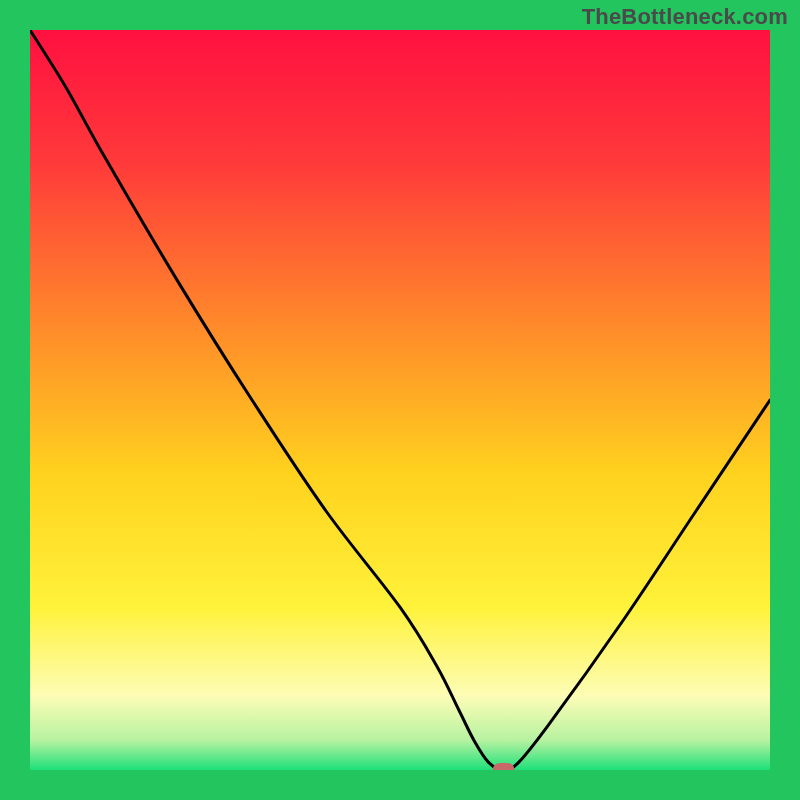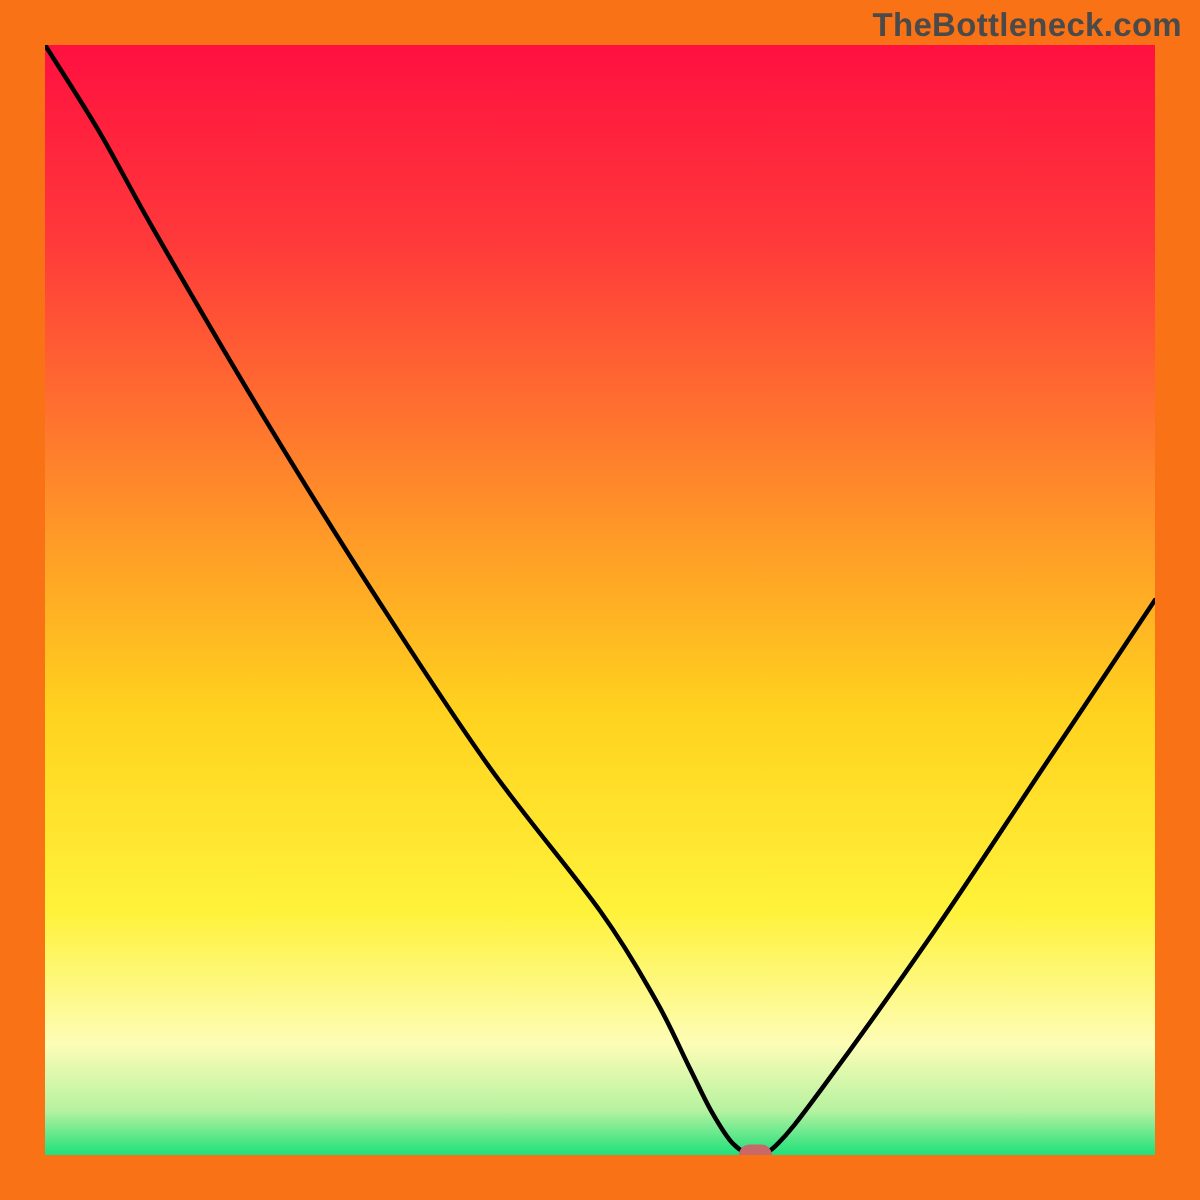--- a/index.html
+++ b/index.html
@@ -7,21 +7,21 @@
     padding: 0;
     width: 800px;
     height: 800px;
     background: #000;
     overflow: hidden;
   }
   .frame {
     position: relative;
     width: 800px;
     height: 800px;
-    background: #f97316;
+    background: #22c55e;
   }
   .watermark {
     position: absolute;
     top: 4px;
     right: 12px;
     font-family: Arial, Helvetica, sans-serif;
     font-size: 22px;
     font-weight: 600;
     color: #4a4a4a;
     letter-spacing: 0.2px;

